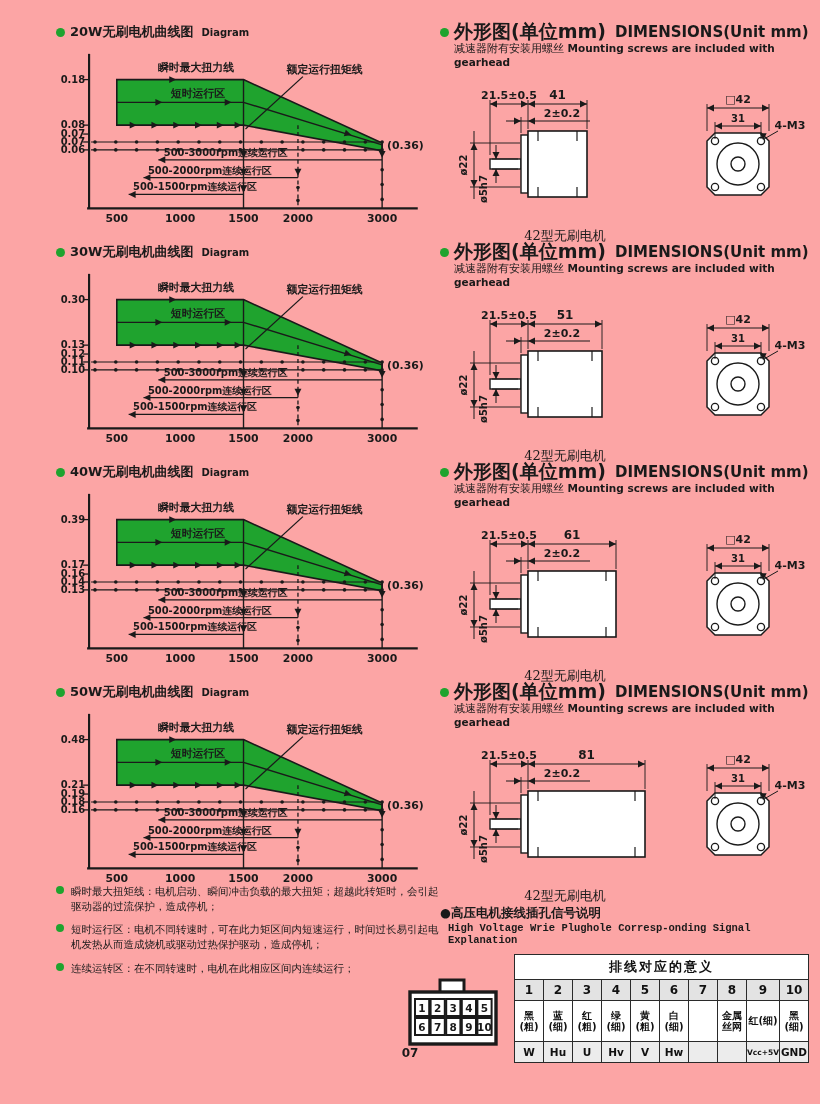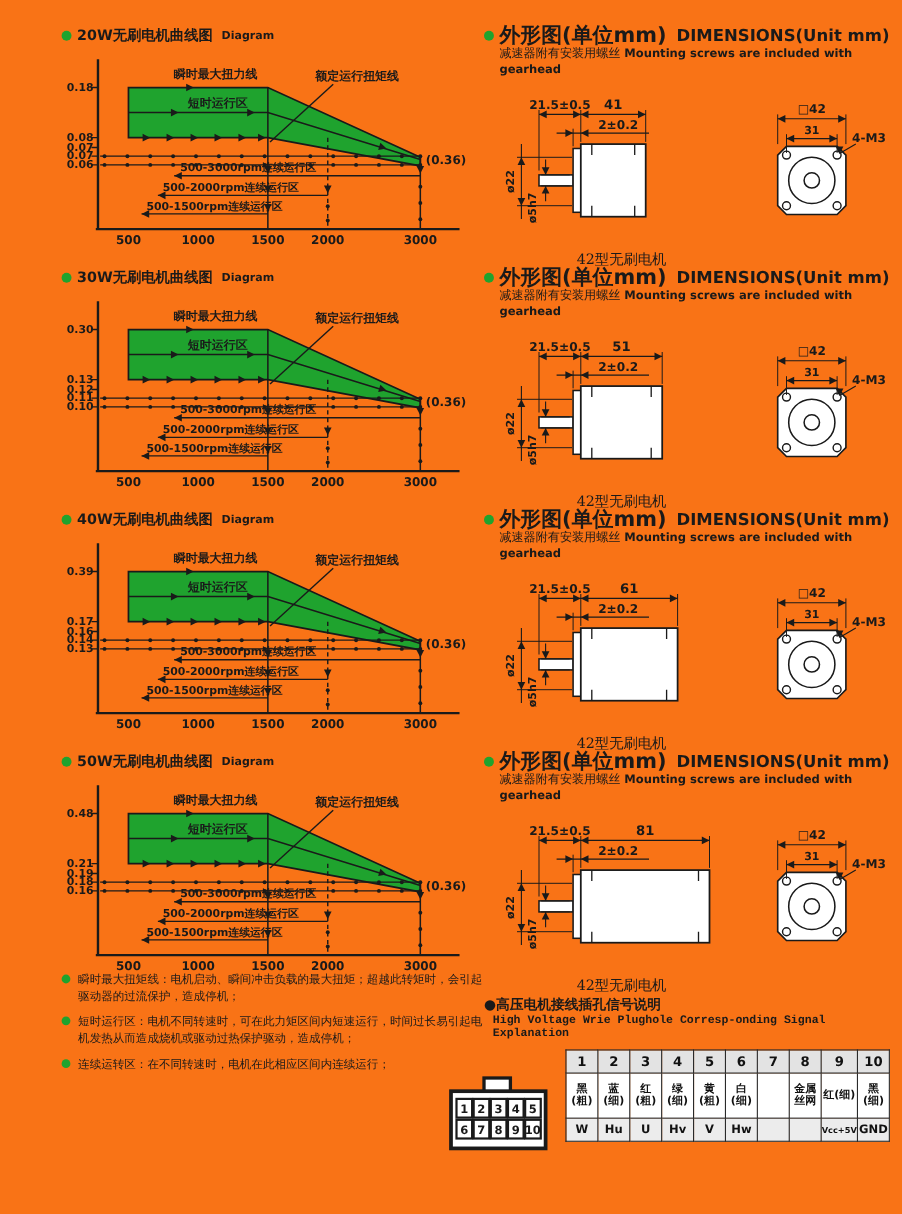--- a/index.html
+++ b/index.html
@@ -1,17 +1,17 @@
 <!DOCTYPE html>
 <html><head>
 <meta charset="utf-8">
 <style>
   html,body{margin:0;padding:0;background:#fff;}
   body{font-family:"DejaVu Sans","Liberation Sans",sans-serif;color:#1a1a1a;}
-  .page{position:relative;width:820px;height:1104px;background:#f97316;overflow:hidden;}
+  .page{position:relative;width:820px;height:1104px;background:#fca5a5;overflow:hidden;}
   .col-charts{position:absolute;left:56px;top:24px;width:384px;}
   .col-dims{position:absolute;left:440px;top:24px;width:378px;}
   .chart-block{height:220px;}
   .dim-block{height:220px;}
   .blk-title{display:flex;align-items:center;gap:5px;height:16px;}
   .dot{width:9px;height:9px;border-radius:50%;background:#1fa32e;flex:0 0 9px;}
   .t-cn{font-weight:bold;font-size:13px;letter-spacing:0;}
   .t-en{font-weight:bold;font-size:10px;margin-left:3px;}
   .dim-head-cn{font-weight:bold;font-size:19px;}
   .dim-head-en{font-weight:bold;font-size:15px;margin-left:4px;}
@@ -722,20 +722,23 @@
             <rect x="40.2" y="42" width="14.2" height="17" fill="#fff" stroke="#1a1a1a" stroke-width="2"></rect>
             <text x="47.2" y="54.5" font-size="10.5" text-anchor="middle" font-weight="bold" fill="#1a1a1a">8</text>
             <rect x="55.8" y="42" width="14.2" height="17" fill="#fff" stroke="#1a1a1a" stroke-width="2"></rect>
             <text x="62.8" y="54.5" font-size="10.5" text-anchor="middle" font-weight="bold" fill="#1a1a1a">9</text>
             <rect x="71.4" y="42" width="14.2" height="17" fill="#fff" stroke="#1a1a1a" stroke-width="2"></rect>
             <text x="78.4" y="54.5" font-size="10.5" text-anchor="middle" font-weight="bold" fill="#1a1a1a">10</text>
           </svg></div>
       <table class="wtable" id="wtable">
           <tbody>
             <tr>
+              <td colspan="10" class="w-head">排线对应的意义</td>
+            </tr>
+            <tr>
               <td class="w-pin">1</td>
               <td class="w-pin">2</td>
               <td class="w-pin">3</td>
               <td class="w-pin">4</td>
               <td class="w-pin">5</td>
               <td class="w-pin">6</td>
               <td class="w-pin">7</td>
               <td class="w-pin">8</td>
               <td class="w-pin">9</td>
               <td class="w-pin">10</td>
@@ -762,13 +765,14 @@
               <td class="w-sig"></td>
               <td class="w-sig"></td>
               <td class="w-sig small">Vcc+5V</td>
               <td class="w-sig">GND</td>
             </tr>
           </tbody>
         </table>
     </div>
   </div>
 
+  <div class="footer">07</div>
 </div>
 
 </body></html>

